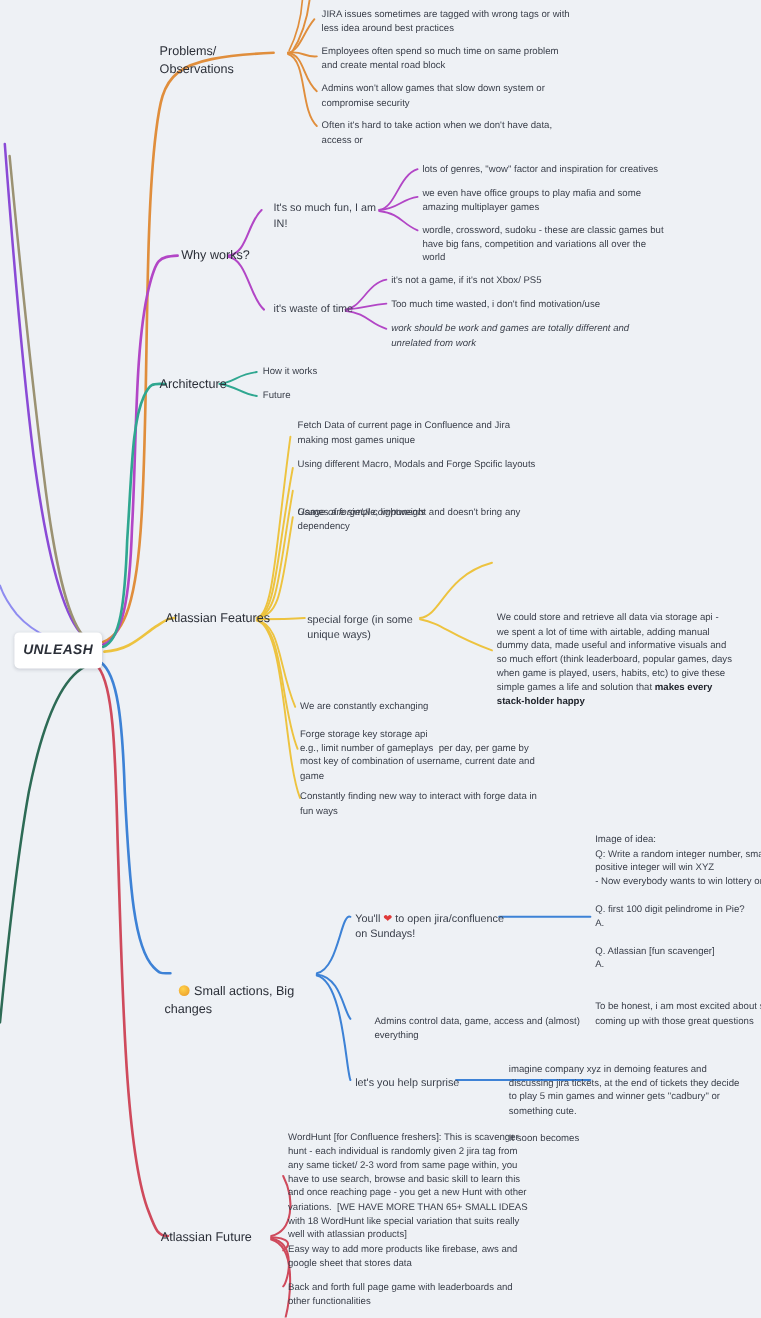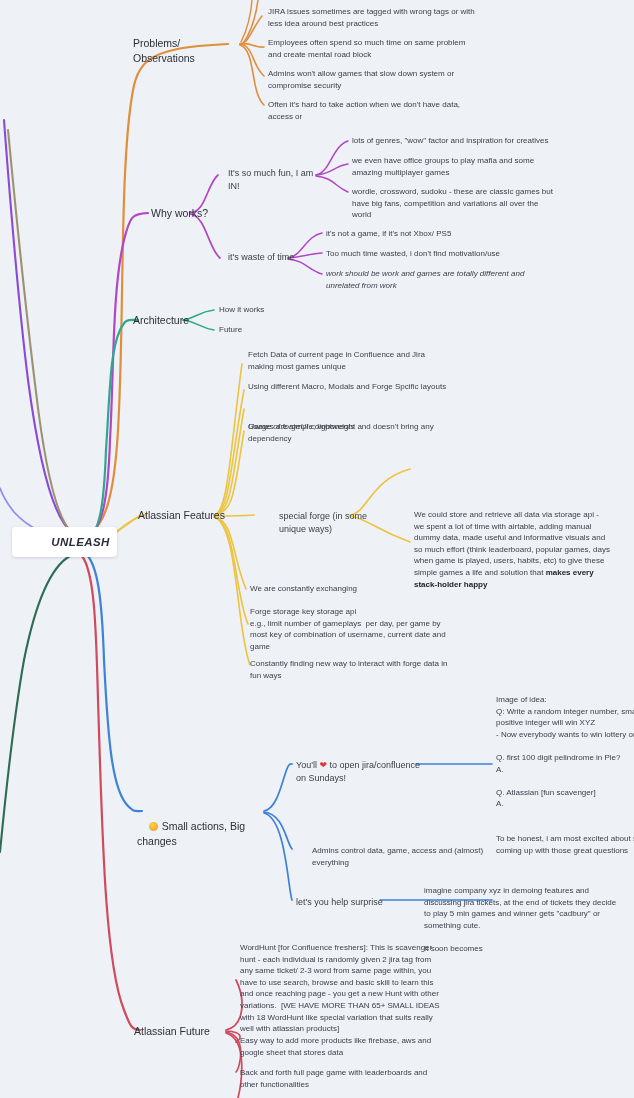--- a/index.html
+++ b/index.html
@@ -28,21 +28,20 @@
     left:12px;top:527px;
     width:73px;height:30px;
     background:#ffffff;
     border-radius:4px;
     box-shadow:0 1px 3px rgba(30,40,60,.16);
     display:flex;align-items:center;justify-content:center;
     font-style:italic;font-weight:bold;
     font-size:11.5px;
     letter-spacing:.4px;
     color:#2b2f38;
-    padding-left:32px;
   }
   .emoji{
     display:inline-block;
     width:9px;height:9px;border-radius:50%;
     background:radial-gradient(circle at 40% 35%,#ffd24a 0%,#f0a830 70%,#d98e1e 100%);
     vertical-align:-1px;
     margin-right:4px;
   }
   .heart{color:#e03a3a;font-size:9px;}
   b{font-weight:bold;color:#20242c;}
@@ -137,21 +136,21 @@
   <div class="node leaf" style="left:219px;top:304px;width:90px;">How it works</div>
   <div class="node leaf" style="left:219px;top:324px;width:90px;">Future</div>
 
   <div class="node lvl1" style="left:138px;top:508px;width:90px;">Atlassian Features</div>
 
   <div class="node leaf" style="left:248px;top:349px;width:200px;">Fetch Data of current page in Confluence and Jira making most games unique</div>
   <div class="node leaf" style="left:248px;top:381px;width:210px;">Using different Macro, Modals and Forge Spcific layouts</div>
   <div class="node leaf" style="left:248px;top:421px;width:210px;font-style:italic;">Usage of forgeUI components</div>
   <div class="node leaf" style="left:248px;top:421px;width:200px;">Games are simple, lightweight and doesn't bring any dependency</div>
 
-  <div class="node lvl2" style="left:256px;top:510px;width:110px;margin-left:23px;">special forge (in some unique ways)</div>
+  <div class="node lvl2" style="left:256px;top:510px;width:110px;">special forge (in some unique ways)</div>
 
   <div class="node leaf" style="left:414px;top:509px;width:196px;"><span>We could store and retrieve all data via storage api - we spent a lot of time with airtable, adding manual dummy data, made useful and informative visuals and so much effort (think leaderboard, popular games, days when game is played, users, habits, etc) to give these simple games a life and solution that </span><b>makes every stack-holder happy</b></div>
 
   <div class="node leaf" style="left:250px;top:583px;width:200px;">We are constantly exchanging</div>
   <div class="node leaf" style="left:250px;top:606px;width:200px;">Forge storage key storage api
 e.g., limit number of gameplays  per day, per game by most key of combination of username, current date and game</div>
   <div class="node leaf" style="left:250px;top:658px;width:200px;">Constantly finding new way to interact with forge data in fun ways</div>
 
   <div class="node lvl1" style="left:137px;top:804px;width:130px;">
     <span class="emoji"></span><span>Small actions, Big changes</span>

